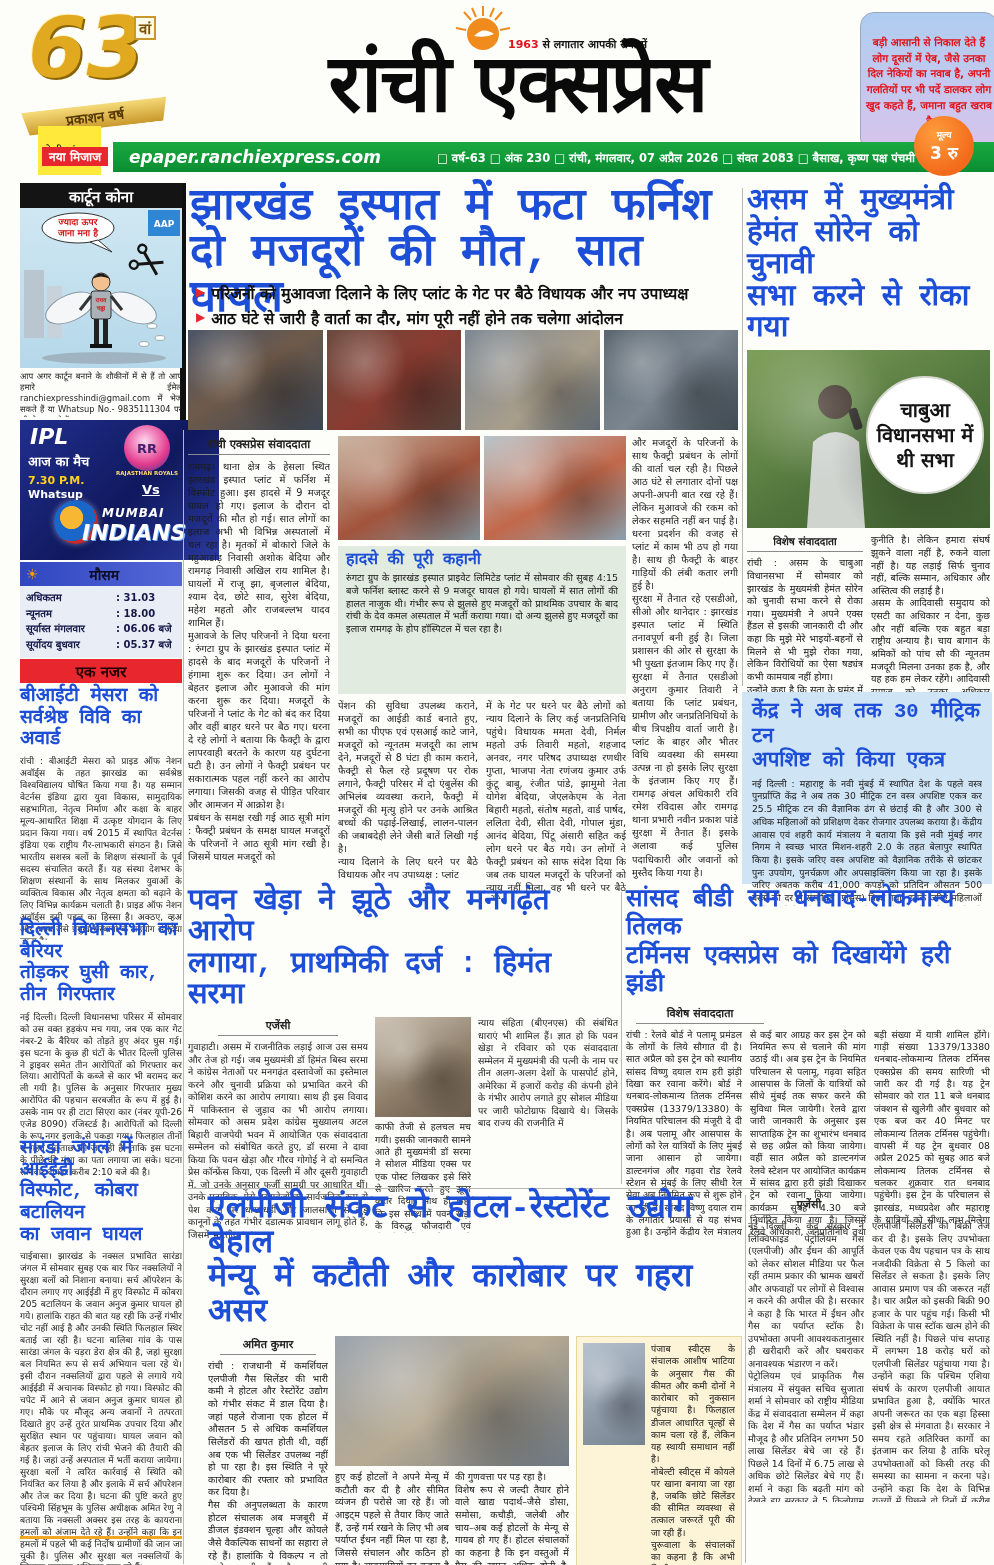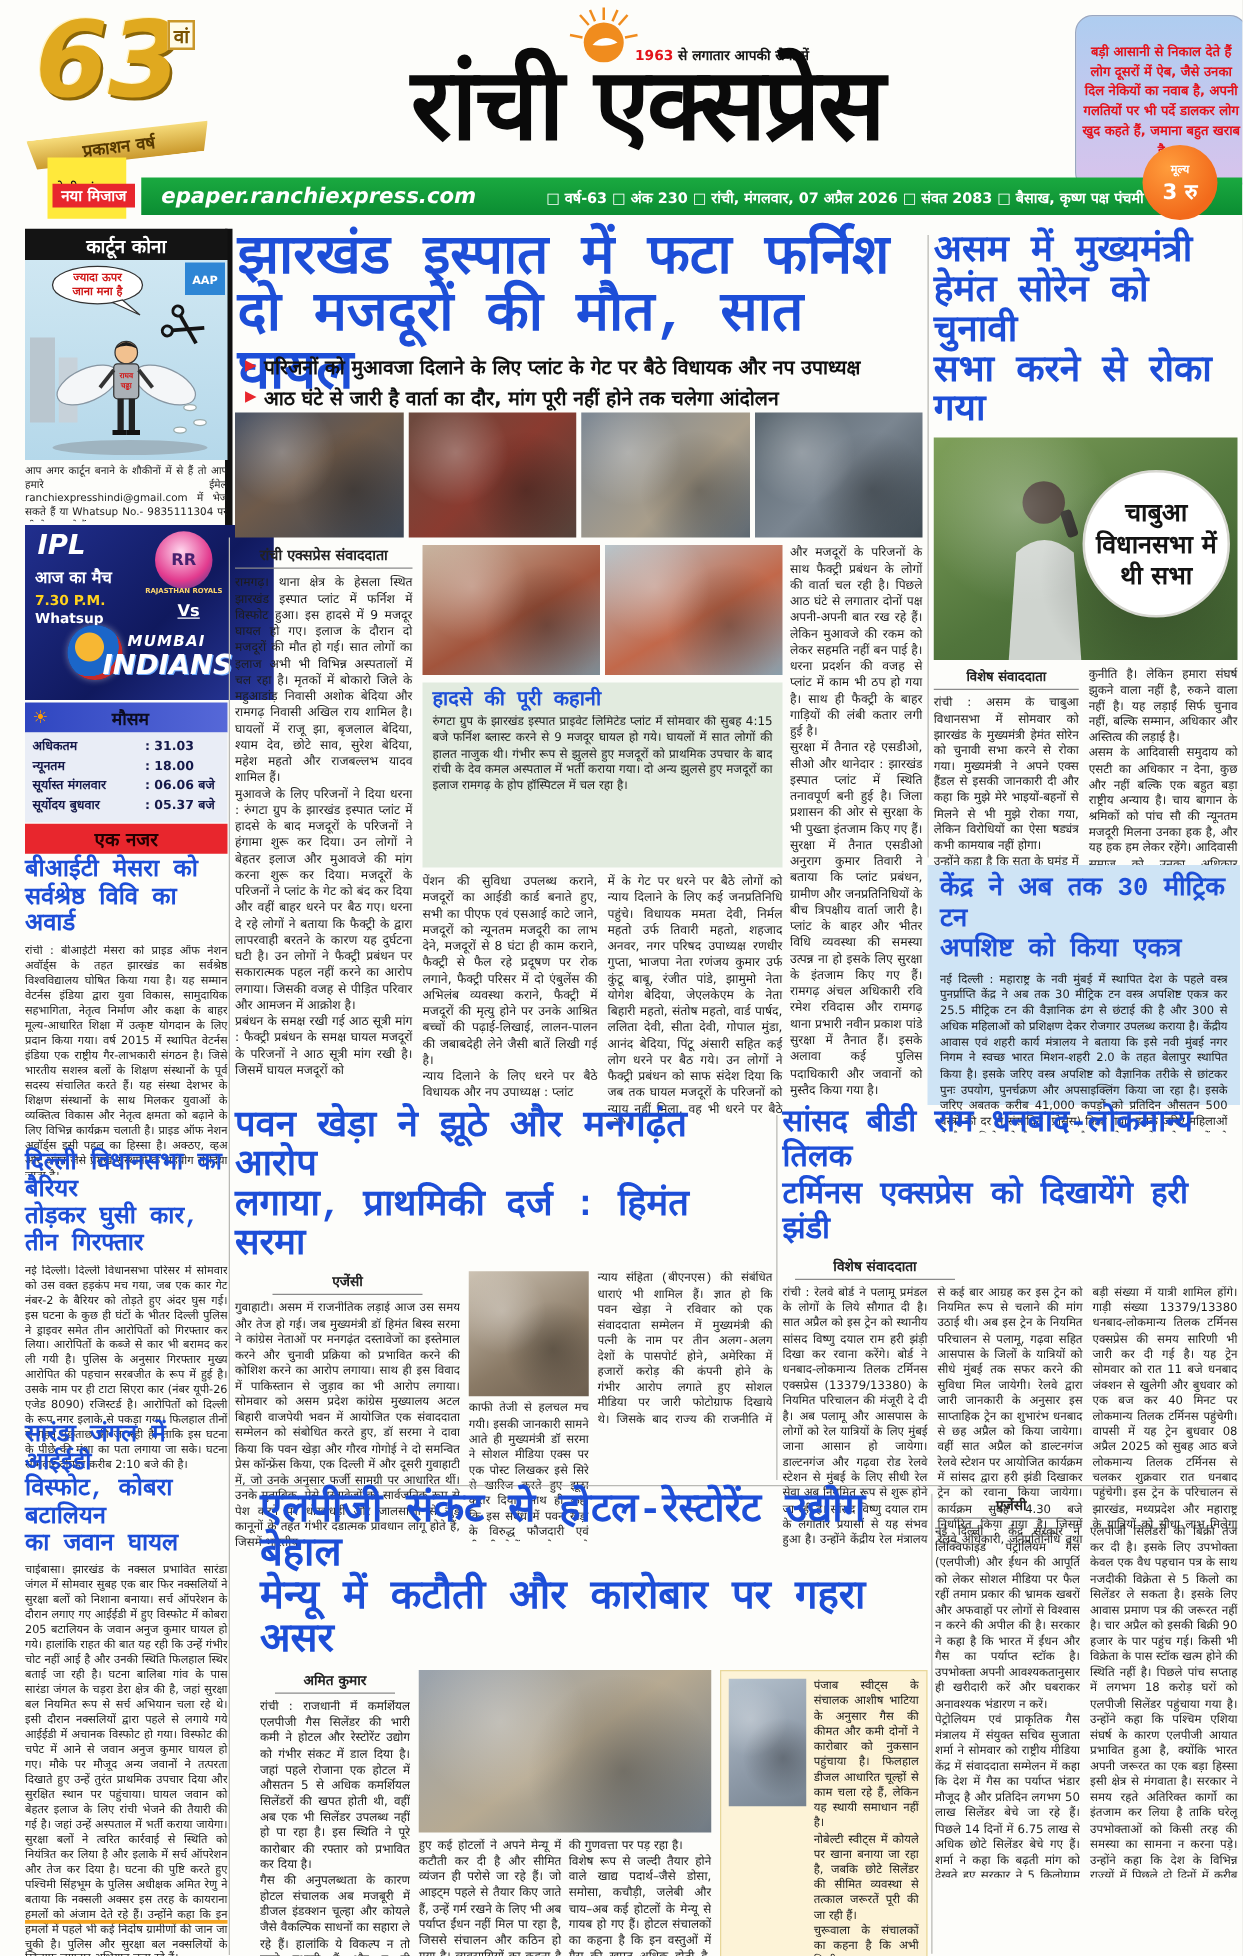--- a/index.html
+++ b/index.html
@@ -121,21 +121,21 @@
   #pawan{left:188px;top:886px;width:430px;}
   #pawan .hl{font-size:29px;}
   #pawan-row{display:flex;gap:7px;margin-top:6px;}
   #p-col1{width:180px;}
   #p-col1 .byline{width:120px;margin:0 auto 5px;font-size:11px;}
   #p-col1 .body-txt{font-size:9.4px;height:212px;}
   #p-mid{width:96px;}
   #p-mid .ph{height:100px;}
   #p-mid .body-txt{font-size:9.3px;height:112px;margin-top:4px;}
   #p-col2{width:140px;}
-  #p-col2 .body-txt{font-size:9.4px;height:230px;font-family:Liberation Mono, monospace;}
+  #p-col2 .body-txt{font-size:9.4px;height:230px;}
   #train{left:626px;top:886px;width:364px;}
   #train .hl{font-size:24.5px;line-height:1.16;}
   #train .byline{width:128px;margin:5px 0 5px 10px;font-size:11px;}
   #train-body{font-size:9.3px;height:212px;column-count:3;column-gap:8px;}
 
   
   #assam{left:747px;top:186px;width:243px;}
   #assam .hl{font-size:29.5px;}
   #assam-photo{margin-top:5px;height:178px;}
   #assam-badge{position:absolute;right:6px;top:26px;width:106px;height:106px;border-radius:50%;

